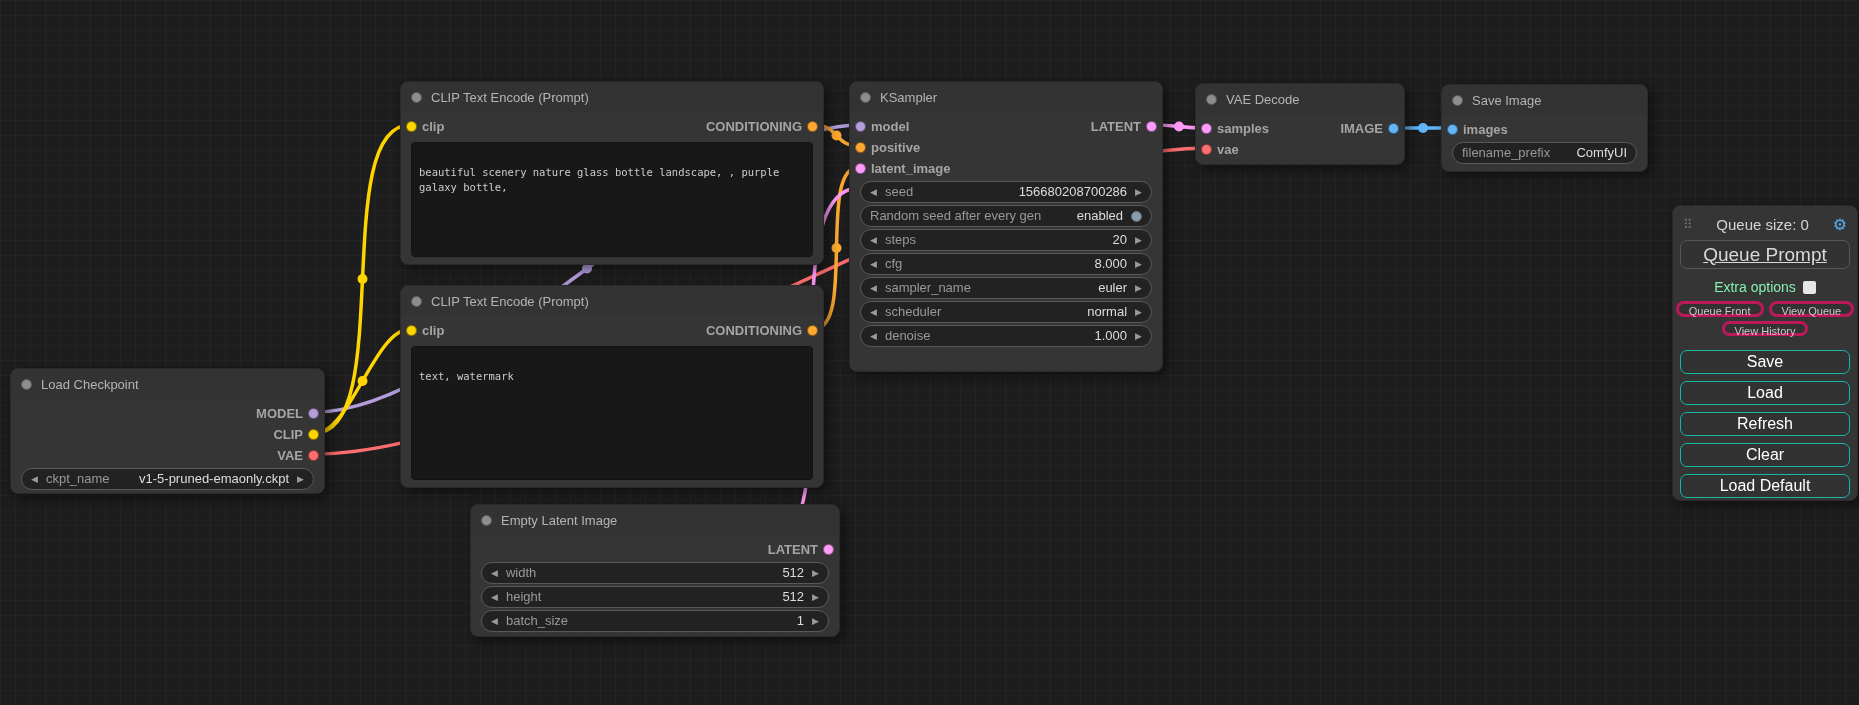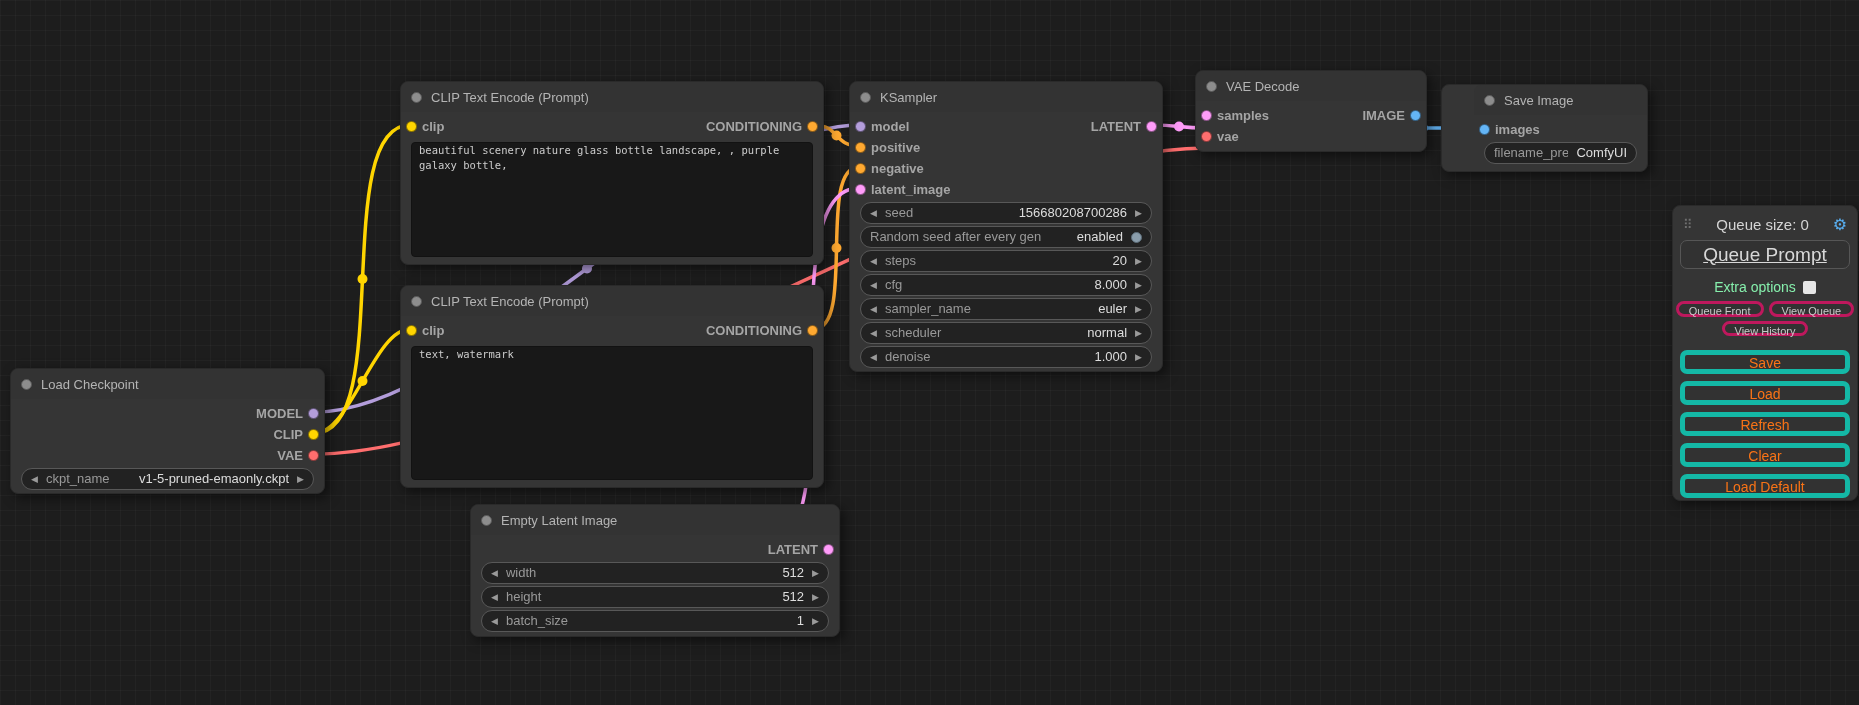--- a/index.html
+++ b/index.html
@@ -47,21 +47,21 @@
     padding:0 9px; font-size:13px; line-height:20px;
   }
   .widget .arrow  { color:#9a9a9a; font-size:9px; flex:none; }
   .widget .wlabel { color:#999999; flex:1; text-align:left; white-space:nowrap; overflow:hidden; }
   .widget .wvalue { color:#dddddd; white-space:nowrap; }
   .knob { width:11px; height:11px; border-radius:50%; background:#8a9dab; border:1px solid #5d6e7a; flex:none; }
 
   .prompt-text {
     margin:5px 10px 0;
     background:#181818; border:1px solid #121212; border-radius:4px;
-    padding:0 7px;
+    padding:22px 7px;
     font-family:"DejaVu Sans Mono", monospace;
     font-size:10.5px; line-height:1.45; color:#cccccc;
     white-space:pre-wrap; word-break:break-word; overflow:hidden;
   }
 
   
   .queue-panel {
     position:absolute; left:1672px; top:205px; width:186px; height:296px; z-index:3;
     background:#353535; border:1px solid #2a2a2a; border-radius:8px;
     box-shadow:4px 4px 12px rgba(0,0,0,0.5);
@@ -80,22 +80,22 @@
   .qp-extra { display:flex; align-items:center; justify-content:center; gap:7px; margin-top:10px; height:16px; color:#86efac; font-size:14px; }
   .qp-check { width:13px; height:13px; background:#e6e6e6; border-radius:2px; flex:none; cursor:pointer; }
   .qp-small-row { display:flex; justify-content:center; gap:5px; margin-top:6px; height:16px; }
   .qp-history-row { display:flex; justify-content:center; margin-top:4px; height:15px; }
   .qp-small {
     background:#323232; color:#c9c9c9; border:3px solid #be185d; border-radius:9px;
     font-size:11px; padding:0 10px; line-height:14px;
   }
   .qp-action {
     display:block; width:170px; height:24px; margin:7px auto 0;
-    background:#323232; color:#f97316; border:5px solid #14b8a6; border-radius:7px;
-    font-size:14px;
+    background:#323232; color:#ffffff; border:1px solid #14b8a6; border-radius:7px;
+    font-size:16px;
   }
   .qp-action.first { margin-top:14px; }
 </style>
 </head>
 <body>
 
 <svg id="links" width="1859" height="705">
     <path d="M 315 412 C 468.7662593028783 412 705.2337406971217 125 859 125" stroke="#B39DDB" stroke-width="3.5" fill="none"></path>
     <circle cx="587" cy="268.5" r="5" fill="#B39DDB"></circle>
     <path d="M 315 433 C 395.57954144818643 433 329.42045855181357 125 410 125" stroke="#FFD500" stroke-width="3.5" fill="none"></path>
@@ -216,24 +216,20 @@
       <span class="dot l" style="background-color: rgb(179, 157, 219);"></span>
       <span class="sin">model</span>
       <span class="sout">LATENT</span>
       <span class="dot r" style="background-color: rgb(255, 156, 249);"></span>
     </div>
     <div class="srow">
       <span class="dot l" style="background-color: rgb(255, 169, 49);"></span>
       <span class="sin">positive</span>
     </div>
     <div class="srow">
-      <span class="dot l" style="background-color: rgb(255, 169, 49);"></span>
-      <span class="sin">negative</span>
-    </div>
-    <div class="srow">
       <span class="dot l" style="background-color: rgb(255, 156, 249);"></span>
       <span class="sin">latent_image</span>
     </div>
   </div>
   <div class="widget">
     <span class="arrow">◀</span>
     <span class="wlabel">seed</span>
     <span class="wvalue">156680208700286</span>
     <span class="arrow">▶</span>
   </div>
@@ -267,40 +263,40 @@
     <span class="arrow">▶</span>
   </div>
   <div class="widget">
     <span class="arrow">◀</span>
     <span class="wlabel">denoise</span>
     <span class="wvalue">1.000</span>
     <span class="arrow">▶</span>
   </div>
 </div>
 
-<div class="node" style="left:1195px;top:70px;width:232px;height:82px;">
+<div class="node" style="left:1195px;top:83px;width:210px;height:82px;">
   <div class="node-title">
     <span class="tdot"></span>
     <span>VAE Decode</span>
   </div>
   <div class="slots">
     <div class="srow">
       <span class="dot l" style="background-color: rgb(255, 156, 249);"></span>
       <span class="sin">samples</span>
       <span class="sout">IMAGE</span>
       <span class="dot r" style="background-color: rgb(100, 181, 246);"></span>
     </div>
     <div class="srow">
       <span class="dot l" style="background-color: rgb(255, 110, 110);"></span>
       <span class="sin">vae</span>
     </div>
   </div>
 </div>
 
-<div class="node" style="left:1441px;top:84px;width:207px;height:88px;padding-left:32px;">
+<div class="node" style="left:1441px;top:84px;width:207px;height:88px;">
   <div class="node-title">
     <span class="tdot"></span>
     <span>Save Image</span>
   </div>
   <div class="slots">
     <div class="srow">
       <span class="dot l" style="background-color: rgb(100, 181, 246);"></span>
       <span class="sin">images</span>
     </div>
   </div>

